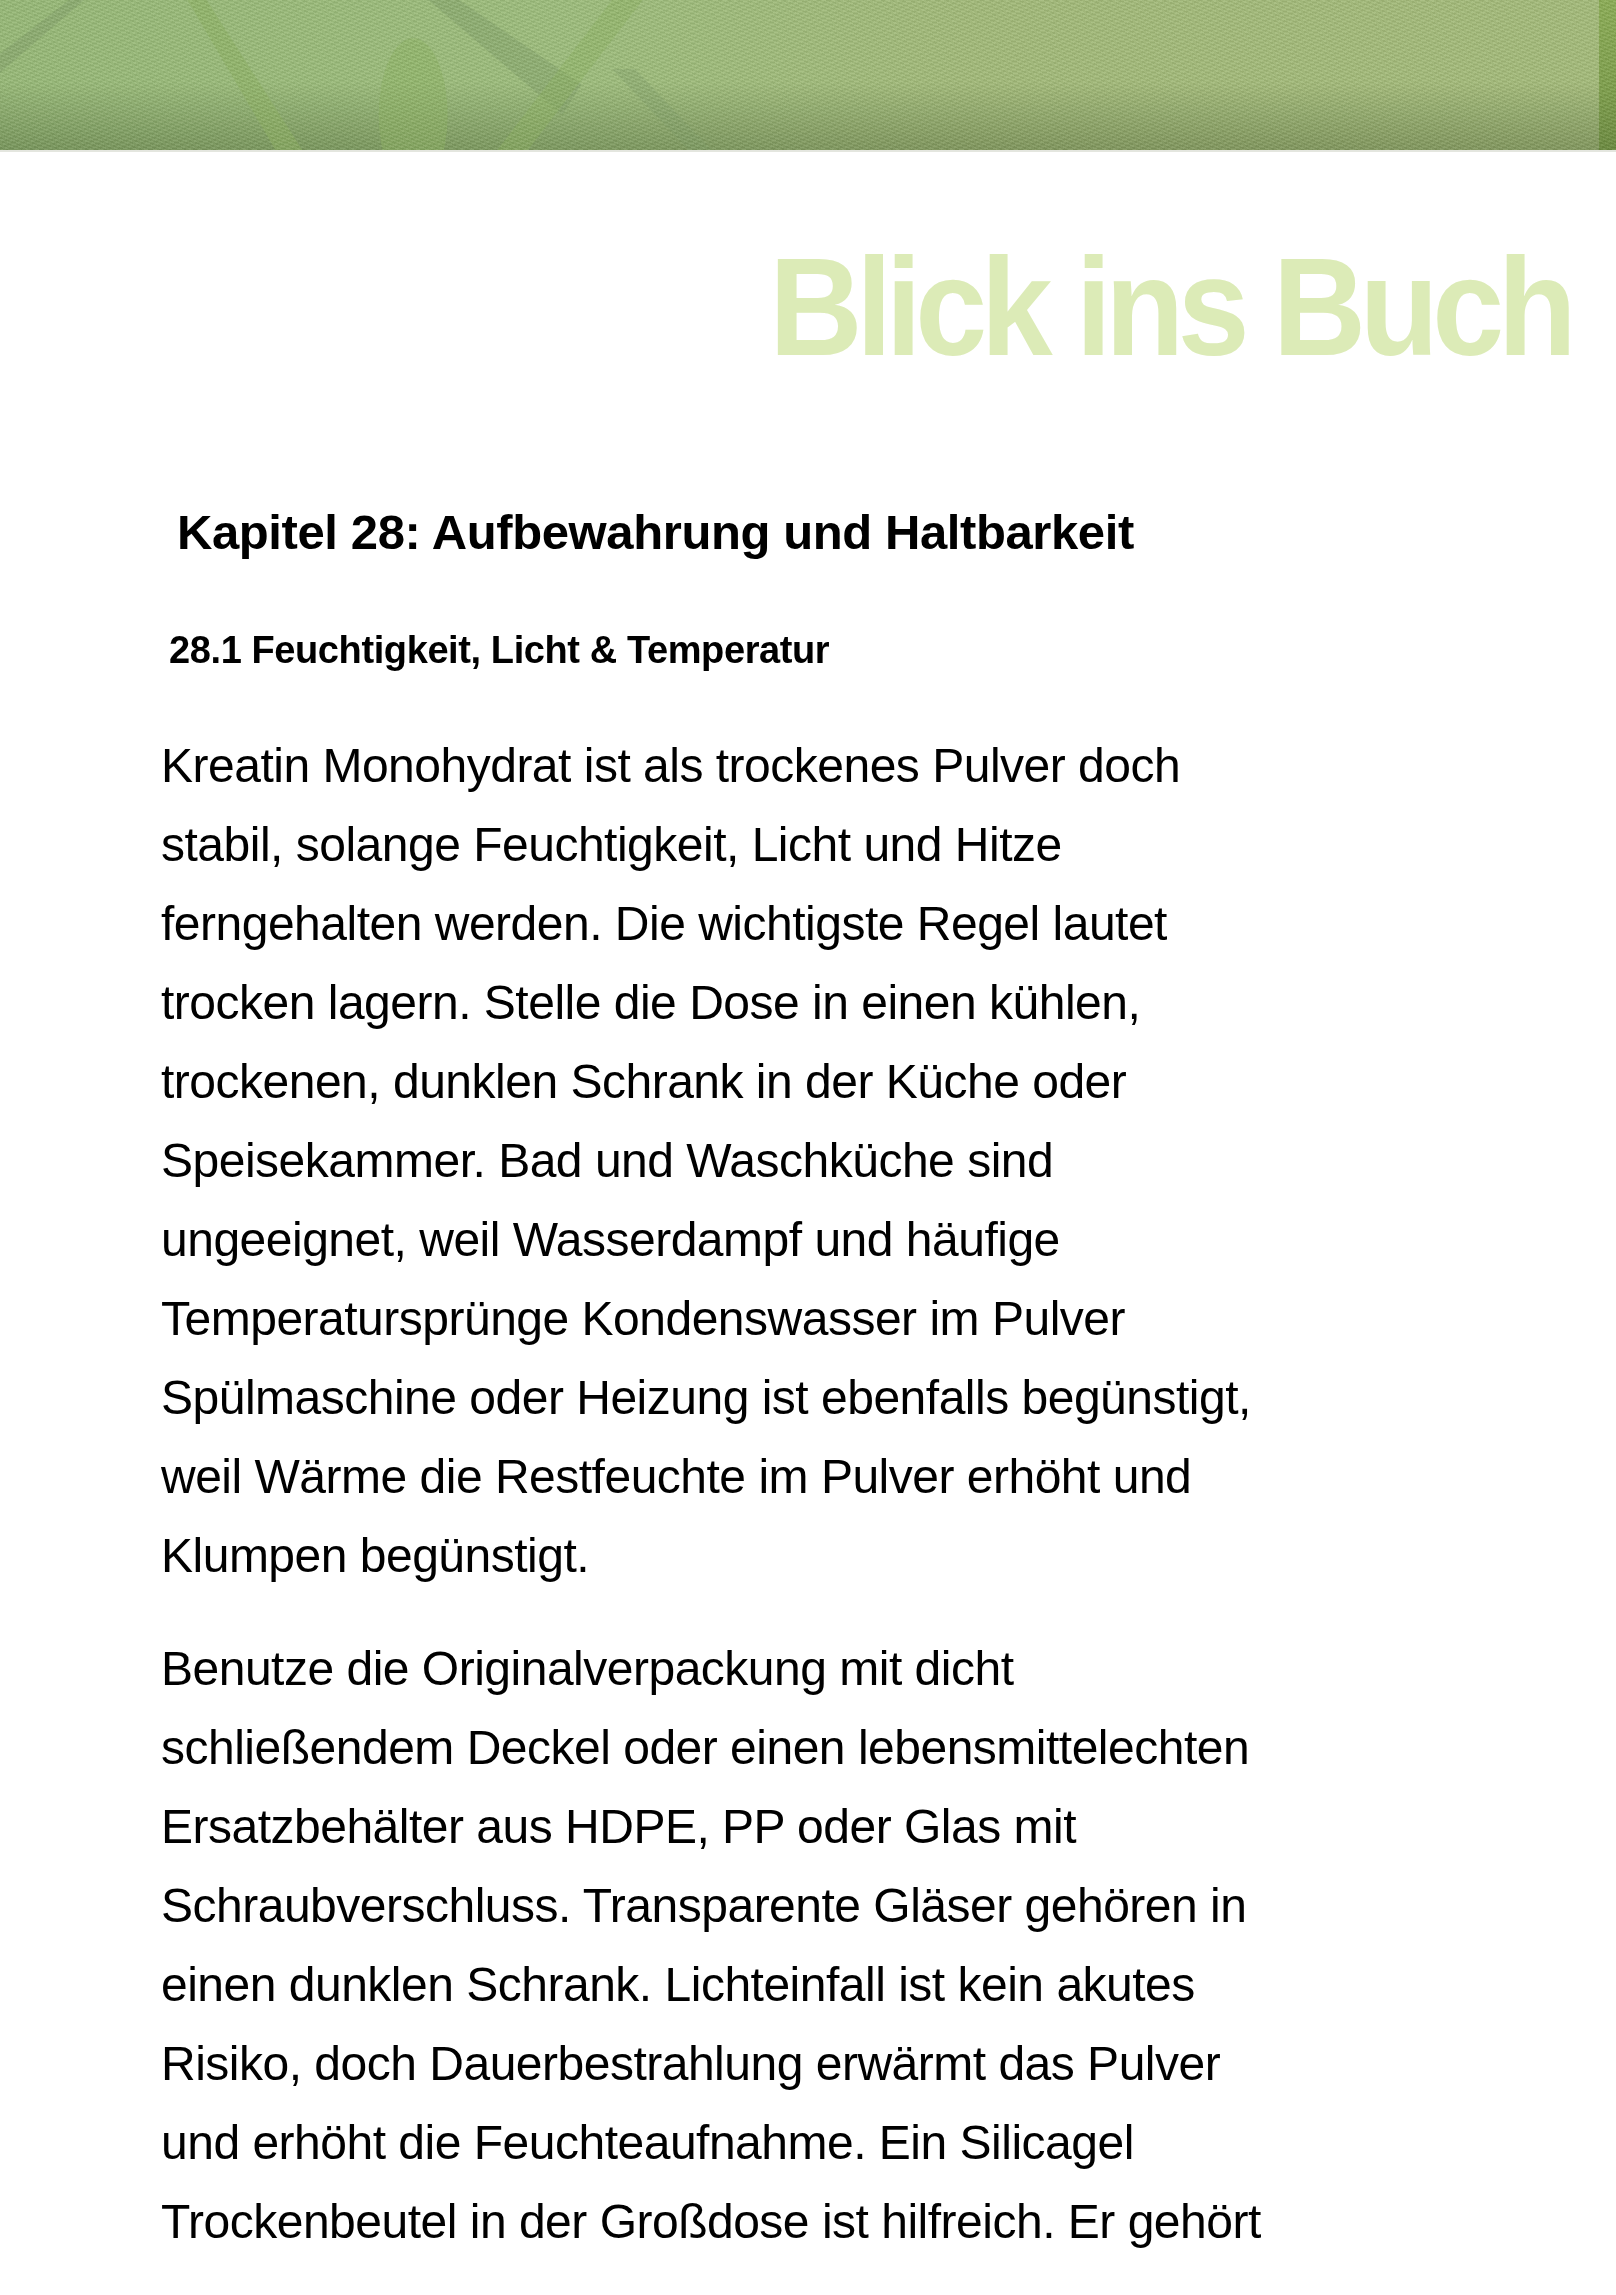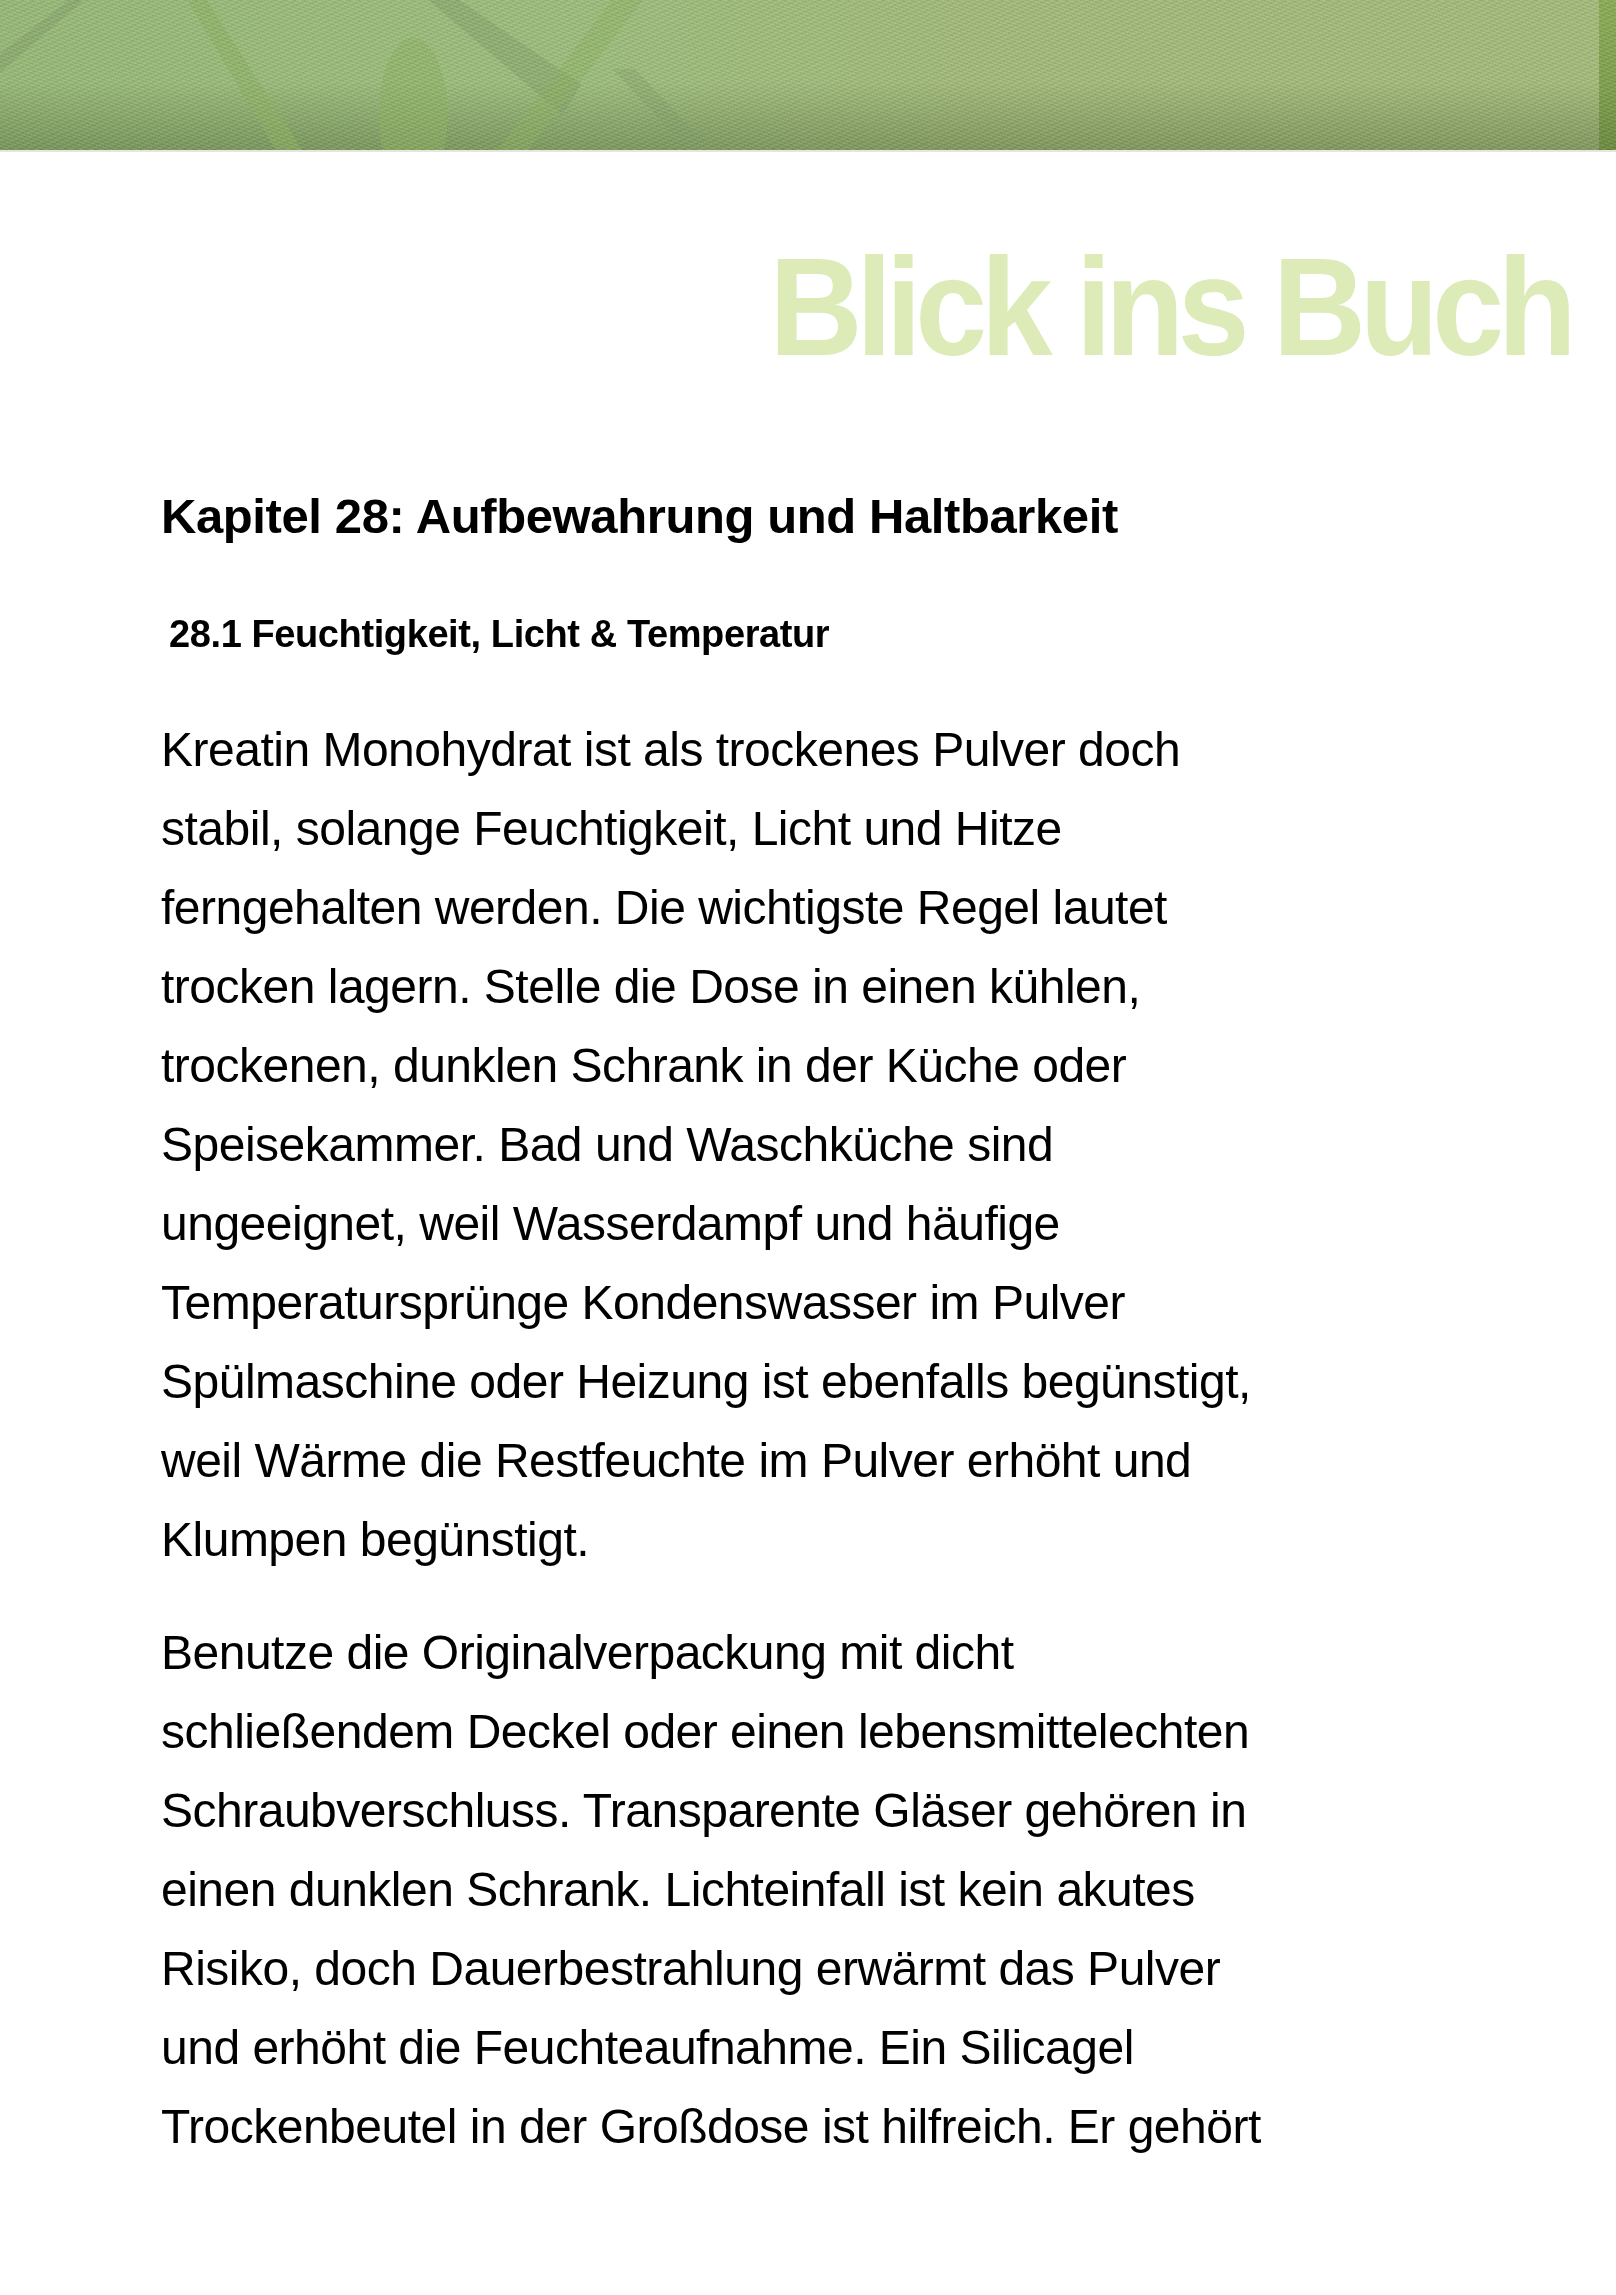--- a/index.html
+++ b/index.html
@@ -67,21 +67,21 @@
       transform-origin: right center;
       white-space: nowrap;
     }
     .content {
       position: absolute;
       left: 161px;
       top: 474px;
       width: 1316px;
     }
     .chapter-title {
-      margin: 0;
+      margin: 16px;
       font-weight: bold;
       font-size: 49px;
       line-height: 84px;
       letter-spacing: -0.4px;
     }
     .section-title {
       margin: 34px 0 0 8px;
       font-weight: bold;
       font-size: 38px;
       line-height: 84px;
@@ -130,20 +130,21 @@
     <span class="line">ungeeignet, weil Wasserdampf und häufige</span>
     <span class="line">Temperatursprünge Kondenswasser im Pulver</span>
     <span class="line">Spülmaschine oder Heizung ist ebenfalls begünstigt,</span>
     <span class="line">weil Wärme die Restfeuchte im Pulver erhöht und</span>
     <span class="line">Klumpen begünstigt.</span>
   </p>
 
   <p class="paragraph">
     <span class="line">Benutze die Originalverpackung mit dicht</span>
     <span class="line">schließendem Deckel oder einen lebensmittelechten</span>
+    <span class="line">Ersatzbehälter aus HDPE, PP oder Glas mit</span>
     <span class="line">Schraubverschluss. Transparente Gläser gehören in</span>
     <span class="line">einen dunklen Schrank. Lichteinfall ist kein akutes</span>
     <span class="line">Risiko, doch Dauerbestrahlung erwärmt das Pulver</span>
     <span class="line">und erhöht die Feuchteaufnahme. Ein Silicagel</span>
     <span class="line">Trockenbeutel in der Großdose ist hilfreich. Er gehört</span>
   </p>
 </div>
 
 
 </body></html>

